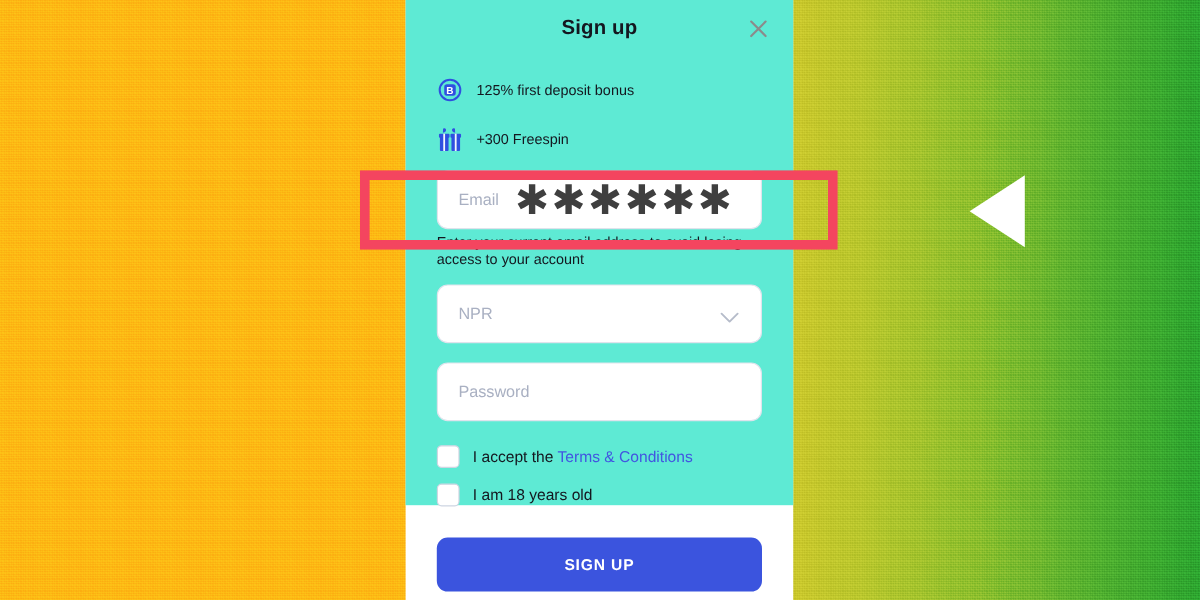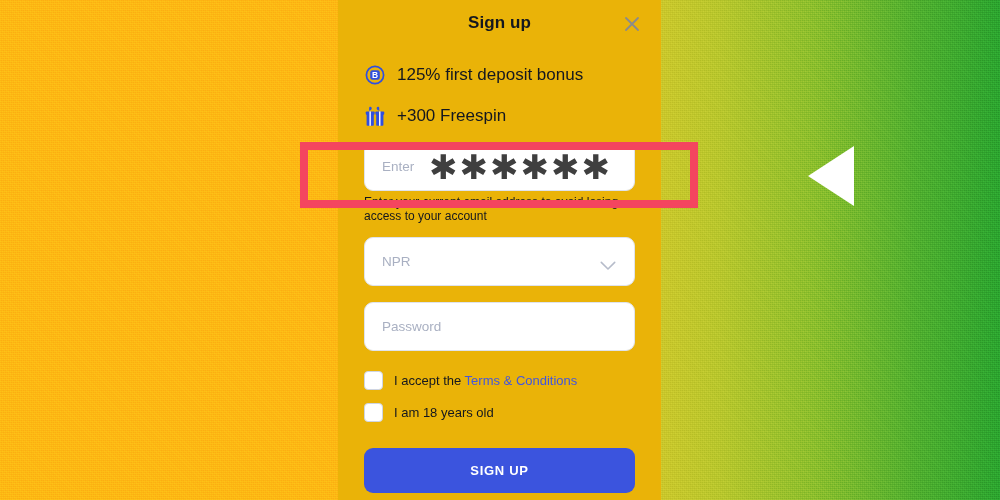--- a/index.html
+++ b/index.html
@@ -62,22 +62,22 @@
     border-bottom: 30px solid transparent;
     border-right: 46px solid #ffffff;
   }
 
   
   #signup-card {
     position: absolute;
     left: 338px;
     top: 0;
     width: 323px;
-    height: 500px;
-    background: #eab308;
+    height: 421px;
+    background: #5eead4;
     box-sizing: border-box;
     padding: 0 13px;
   }
 
   .card-header {
     position: relative;
     height: 50px;
   }
   .card-title {
     position: absolute;
@@ -113,21 +113,21 @@
   .bonus-icon {
     width: 22px;
     height: 22px;
     flex: 0 0 22px;
     display: flex;
     align-items: center;
     justify-content: center;
     margin-right: 11px;
   }
   .bonus-text {
-    font-size: 17px;
+    font-size: 12px;
     color: #14171f;
   }
 
   
   .field {
     position: relative;
     height: 49px;
     margin: 0 13px 16px 13px;
     border: 1px solid #dfe3ec;
     border-radius: 9px;
@@ -279,21 +279,21 @@
           <rect x="4.4" y="5.4" width="1.5" height="14.4" fill="#ffffff" opacity=".95"></rect>
           <rect x="14.0" y="5.4" width="1.5" height="14.4" fill="#ffffff" opacity=".95"></rect>
         </svg>
       </span>
       <span class="bonus-text">+300 Freespin</span>
     </div>
 
   </div>
 
   <div class="field">
-    <span class="field-placeholder">Enter</span>
+    <span class="field-placeholder">Email</span>
     <span class="masked-value">✱✱✱✱✱✱</span>
   </div>
 
   <div class="field-hint">Enter your current email address to avoid losing access to your account</div>
 
   <div class="field">
     <span class="field-placeholder">NPR</span>
     <span class="select-chevron">
       <svg width="16" height="10" viewBox="0 0 16 10" aria-hidden="true">
         <path d="M1.3 1.4 L8 8 L14.7 1.4" stroke="#b6bcca" stroke-width="1.6" fill="none" stroke-linecap="round" stroke-linejoin="round"></path>

